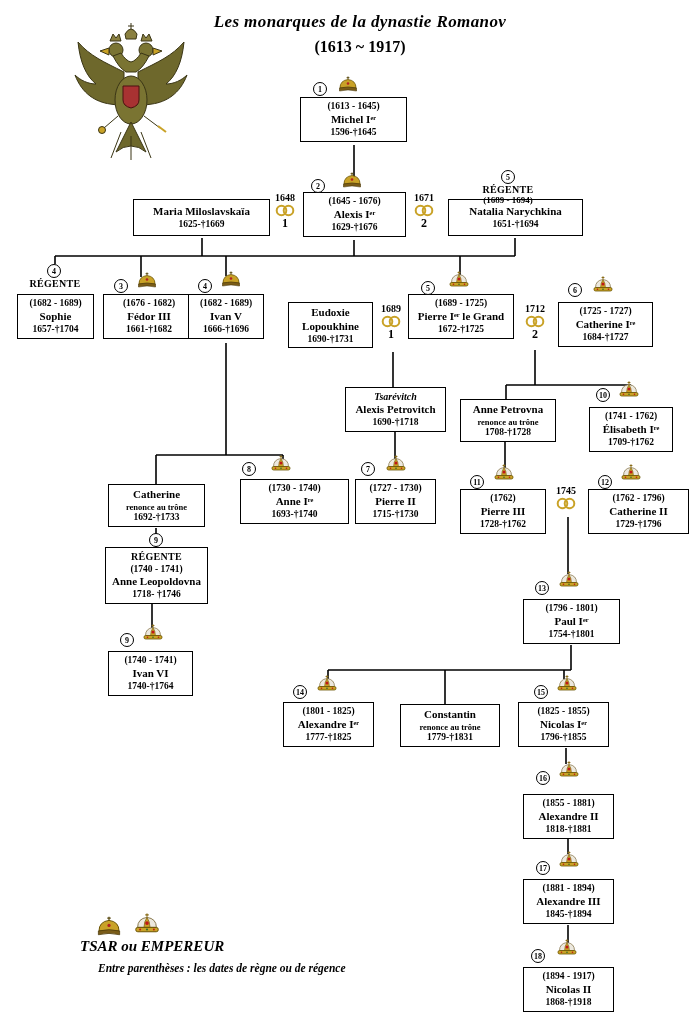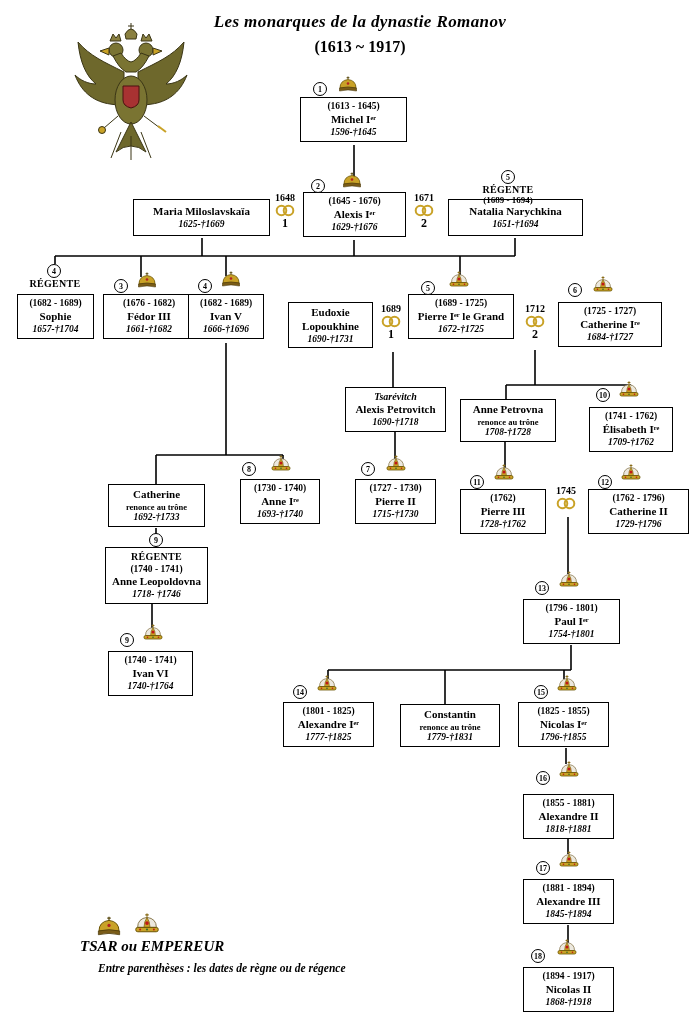--- a/index.html
+++ b/index.html
@@ -11,21 +11,21 @@
 
   .page-title { position:absolute; left:150px; top:12px; width:420px; text-align:center;
 romanov    font-family:"DejaVu Serif", serif; font-weight:bold; font-style:italic; font-size:17px; letter-spacing:.4px; }
   .page-subtitle { position:absolute; left:250px; top:38px; width:220px; text-align:center;
     font-weight:bold; font-size:16px; }
 
   .pbox { position:absolute; background:#fff; border:1.4px solid #000; text-align:center;
     padding:3px 2px 2px; font-weight:bold; }
   .br { font-size:9.5px; line-height:1.25; white-space:nowrap;text-align:center; }
   .bn { font-size:11px; line-height:1.25; white-space:nowrap; }
-  .bd { font-size:9.5px; line-height:1.25; white-space:nowrap;font-style:italic; }
+  .bd { font-size:9.5px; line-height:1.25; white-space:nowrap; }
   .bt { font-size:10px; font-style:italic; line-height:1.2; }
   .bnote { font-size:8.5px; line-height:1.2; white-space:nowrap; }
   .brole { font-size:10px; line-height:1.25; letter-spacing:.3px; }
 
   .num { position:absolute; width:14px; height:14px; border:1.2px solid #000; border-radius:50%;
     background:#fff; font-size:8px; font-weight:bold; display:flex; align-items:center; justify-content:center; z-index:3; }
   .crown { position:absolute; width:24px; height:16px; z-index:3; }
   .lbl { position:absolute; text-align:center; font-weight:bold; z-index:3; }
 
   .marriage { position:absolute; display:flex; flex-direction:column; align-items:center; font-weight:bold; z-index:3; }
@@ -239,21 +239,21 @@
     <svg class="rings">
         <use href="#rings-sym"></use>
       </svg>
     <div class="morder">2</div>
   </div>
 
   <span class="num" style="left:568px;top:283px">6</span>
   <svg class="crown" style="left:591px;top:276px">
       <use href="#imp-crown"></use>
     </svg>
-  <div class="pbox" style="left:558px;top:302px;width:104px">
+  <div class="pbox" style="left:558px;top:302px;width:95px">
     <div class="br">(1725 - 1727)</div>
     <div class="bn">Catherine Iʳᵉ</div>
     <div class="bd">1684-†1727</div>
   </div>
 
   <div class="pbox" style="left:345px;top:387px;width:101px">
     <div class="bt">Tsarévitch</div>
     <div class="bn">Alexis Petrovitch</div>
     <div class="bd">1690-†1718</div>
   </div>
@@ -277,21 +277,21 @@
   <div class="pbox" style="left:108px;top:484px;width:97px">
     <div class="bn">Catherine</div>
     <div class="bnote">renonce au trône</div>
     <div class="bd">1692-†1733</div>
   </div>
 
   <span class="num" style="left:242px;top:462px">8</span>
   <svg class="crown" style="left:269px;top:455px">
       <use href="#imp-crown"></use>
     </svg>
-  <div class="pbox" style="left:240px;top:479px;width:80px">
+  <div class="pbox" style="left:240px;top:479px;width:109px">
     <div class="br">(1730 - 1740)</div>
     <div class="bn">Anne Iʳᵉ</div>
     <div class="bd">1693-†1740</div>
   </div>
 
   <span class="num" style="left:361px;top:462px">7</span>
   <svg class="crown" style="left:384px;top:455px">
       <use href="#imp-crown"></use>
     </svg>
   <div class="pbox" style="left:355px;top:479px;width:81px">

